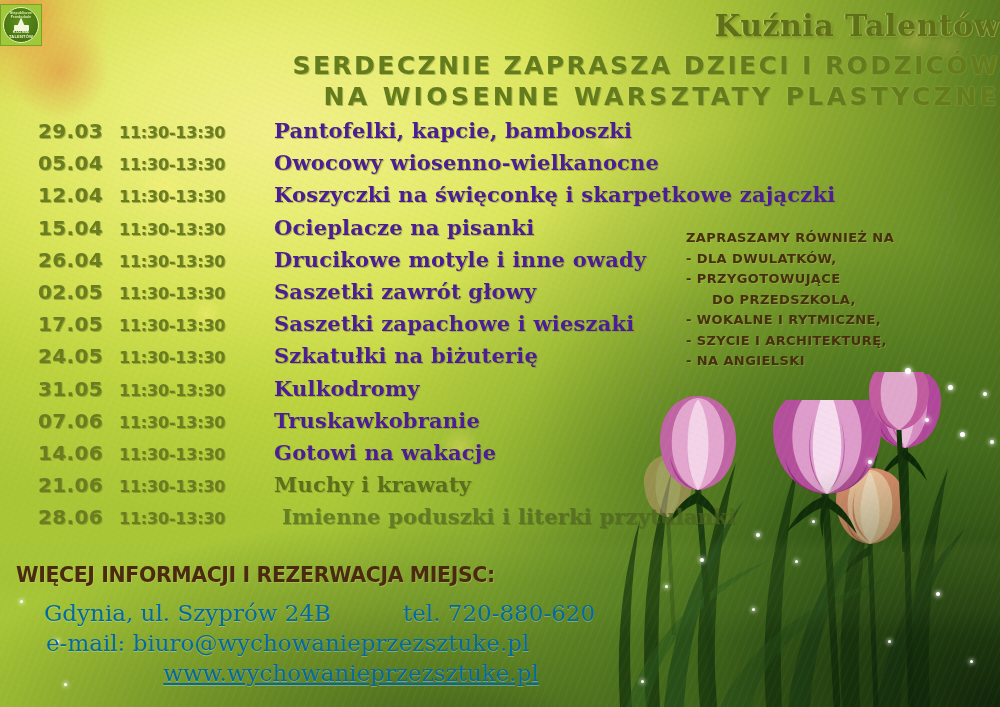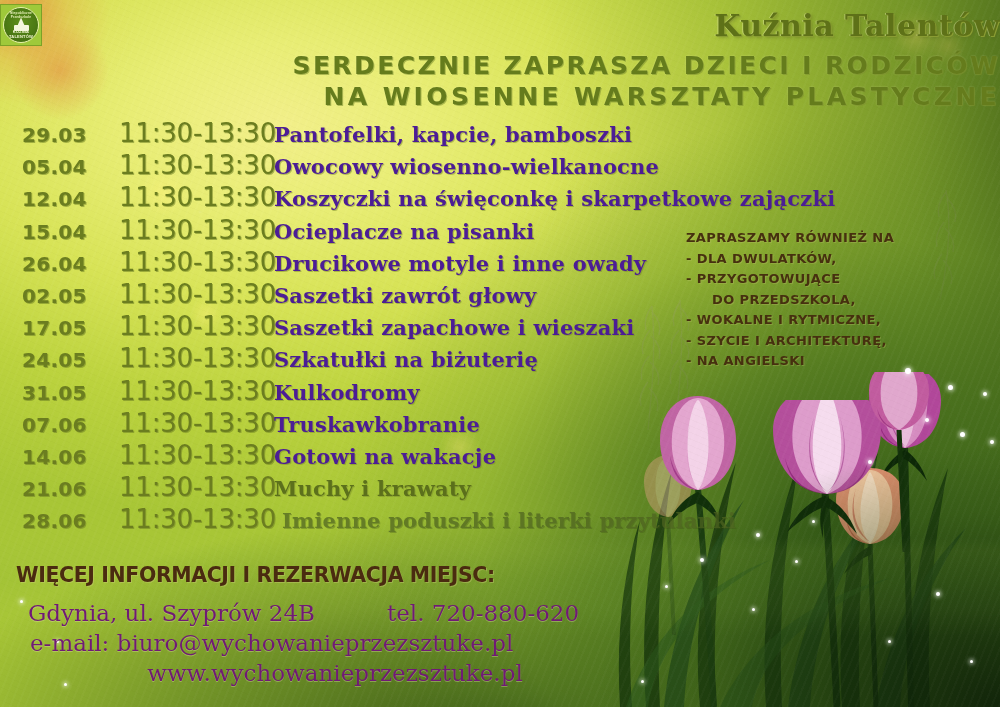--- a/index.html
+++ b/index.html
@@ -158,26 +158,27 @@
     white-space: nowrap;
   }
   .sched-date {
     width: 97px; flex: 0 0 97px;
     font-family: "DejaVu Sans", sans-serif;
     font-weight: bold;
     font-size: 20px;
     letter-spacing: .3px;
     color: #6b7d20;
     text-shadow: 1px 1px 0 rgba(110,128,35,.55);
+    text-align: center;
   }
   .sched-time {
     width: 155px; flex: 0 0 155px;
     font-family: "DejaVu Sans", sans-serif;
-    font-weight: normal;
-    font-size: 26px;
+    font-weight: bold;
+    font-size: 16px;
     letter-spacing: -.2px;
     color: #6b7d20;
     text-shadow: 1px 1px 0 rgba(110,128,35,.55);
   }
   .sched-title {
     font-family: "DejaVu Serif", serif;
     font-weight: bold;
     font-size: 21px;
     letter-spacing: .2px;
     color: #4c1d95;
@@ -210,31 +211,31 @@
     font-weight: bold;
     font-size: 22px;
     letter-spacing: -.4px;
     transform: scaleX(.93);
     transform-origin: left center;
     color: #4a2b10;
     text-shadow: 1px 1px 0 rgba(200,205,120,.40);
     white-space: nowrap;
   }
   #footer-lines {
-    position: absolute; top: 598px; left: 0; width: 640px;
+    position: absolute; top: 598px; left: 16px; width: 640px;
     font-family: "DejaVu Serif", serif;
     font-size: 23px;
     line-height: 30px;
-    color: #701a75;
+    color: #0369a1;
     text-shadow: 0 1px 0 rgba(230,235,170,.35);
     white-space: nowrap;
   }
   #footer-lines .l1 { padding-left: 28px; display: flex; gap: 72px; }
   #footer-lines .l2 { text-align: left; padding-left: 30px; }
-  #footer-lines .l3 { text-align: center; padding-left: 30px; }
+  #footer-lines .l3 { text-align: center; padding-left: 30px; text-decoration: underline; }
 </style>
 </head>
 <body>
 
 <div id="poster">
 
   <div class="bg-layer" id="bg-base"></div>
   <div class="bg-layer" id="bg-flare-tl"></div>
   <div class="bg-layer" id="bg-bokeh"></div>
 

